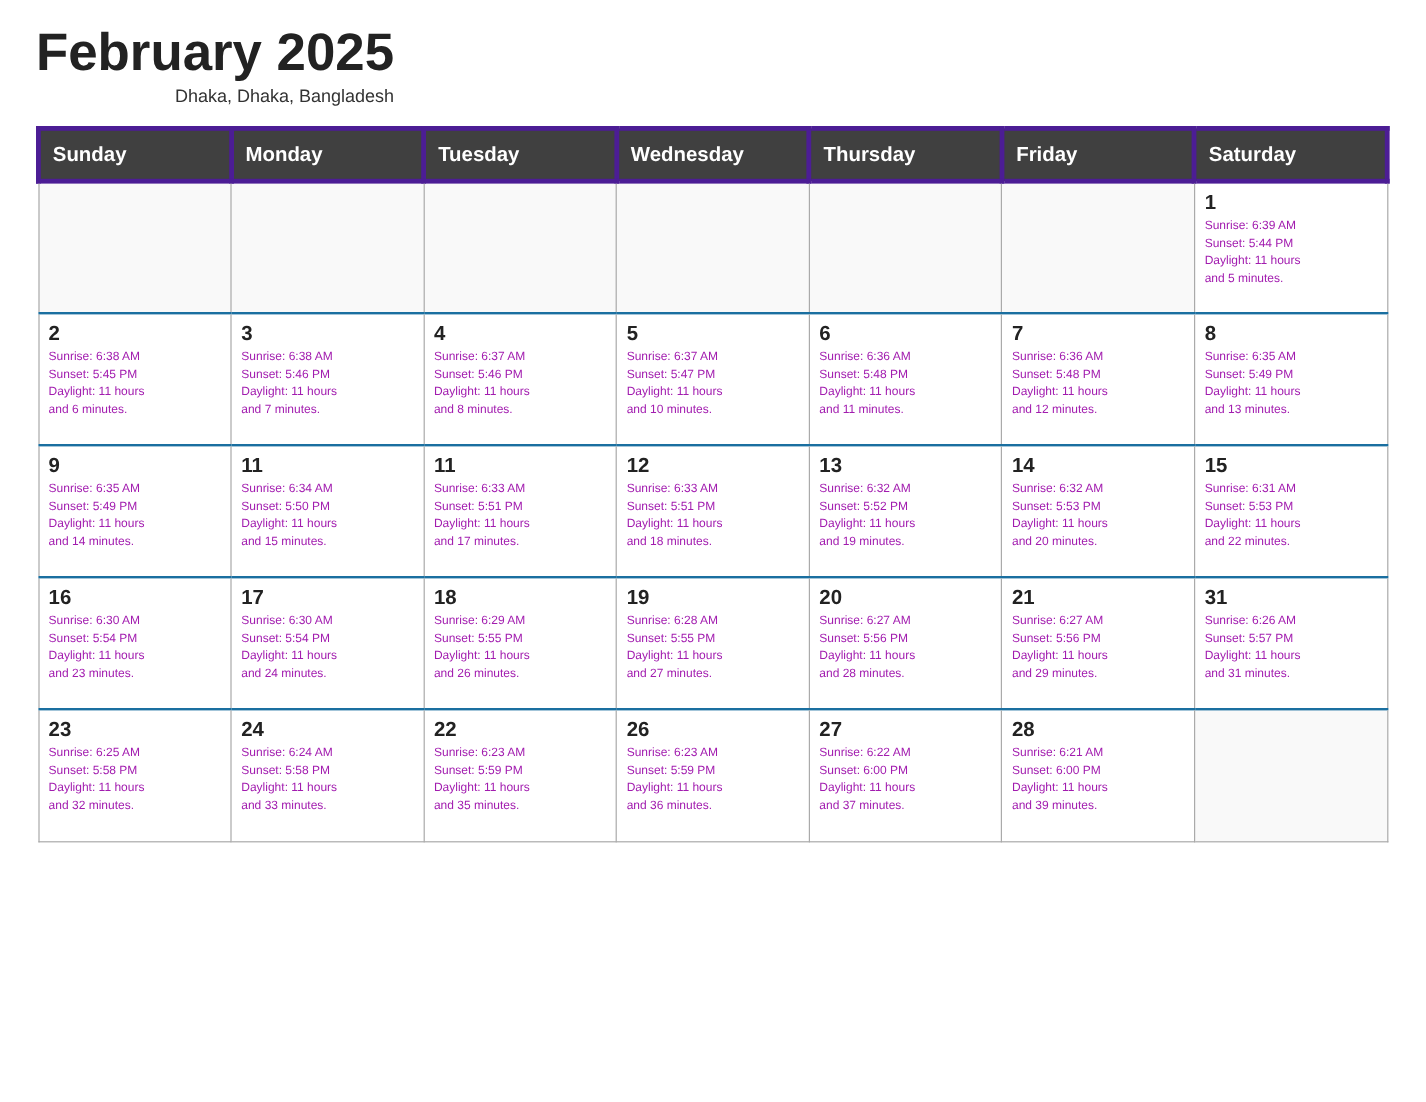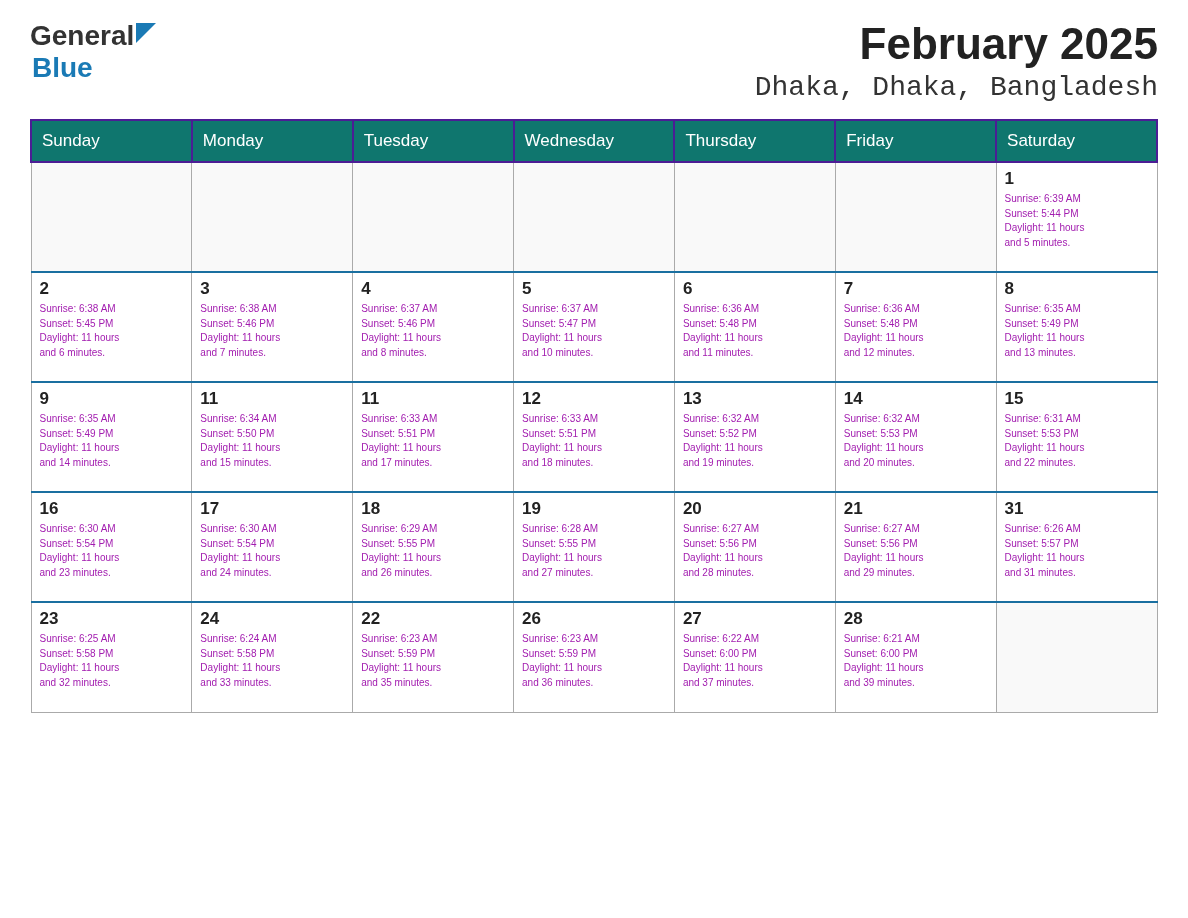--- a/index.html
+++ b/index.html
@@ -35,38 +35,37 @@
     .title-area {
       text-align: right;
     }
     .month-title {
       font-size: 44px;
       font-weight: bold;
       color: #222;
       line-height: 1.1;
     }
     .location-title {
-      font-size: 28px;
+      font-size: 15px;
       color: #333;
       margin-top: 4px;
-      font-family: Liberation Mono, monospace;
     }
     .calendar {
       width: 100%;
       border-collapse: collapse;
       border: 1px solid #999;
     }
     .calendar th {
-      background-color: #0f766e;
+      background-color: #404040;
       color: #fff;
       font-size: 17px;
-      font-weight: normal;
+      font-weight: bold;
       padding: 10px 10px;
       text-align: left;
-      border: 2px solid #4c1d95;
+      border: 4px solid #4c1d95;
     }
     .calendar td {
       border: 1px solid #aaa;
       vertical-align: top;
       padding: 6px 8px;
       width: 14.28%;
       min-height: 110px;
       height: 110px;
     }
     .calendar tr:first-child td {
@@ -92,29 +91,20 @@
     }
     .logo-row {
       display: flex;
       align-items: center;
     }
   </style>
 </head>
 <body>
 
 <div class="header">
-  <div class="logo">
-    <div class="logo-row">
-      <span class="logo-general">General</span>
-      <svg width="28" height="28" viewBox="0 0 28 28" style="margin-left:2px;margin-top:2px;">
-        <polygon points="0,0 20,0 0,20" fill="#1a7ab5"></polygon>
-      </svg>
-    </div>
-    <span class="logo-blue">Blue</span>
-  </div>
   <div class="title-area">
     <div class="month-title">February 2025</div>
     <div class="location-title">Dhaka, Dhaka, Bangladesh</div>
   </div>
 </div>
 
 <table class="calendar">
   <thead>
     <tr>
     <th>Sunday</th>

